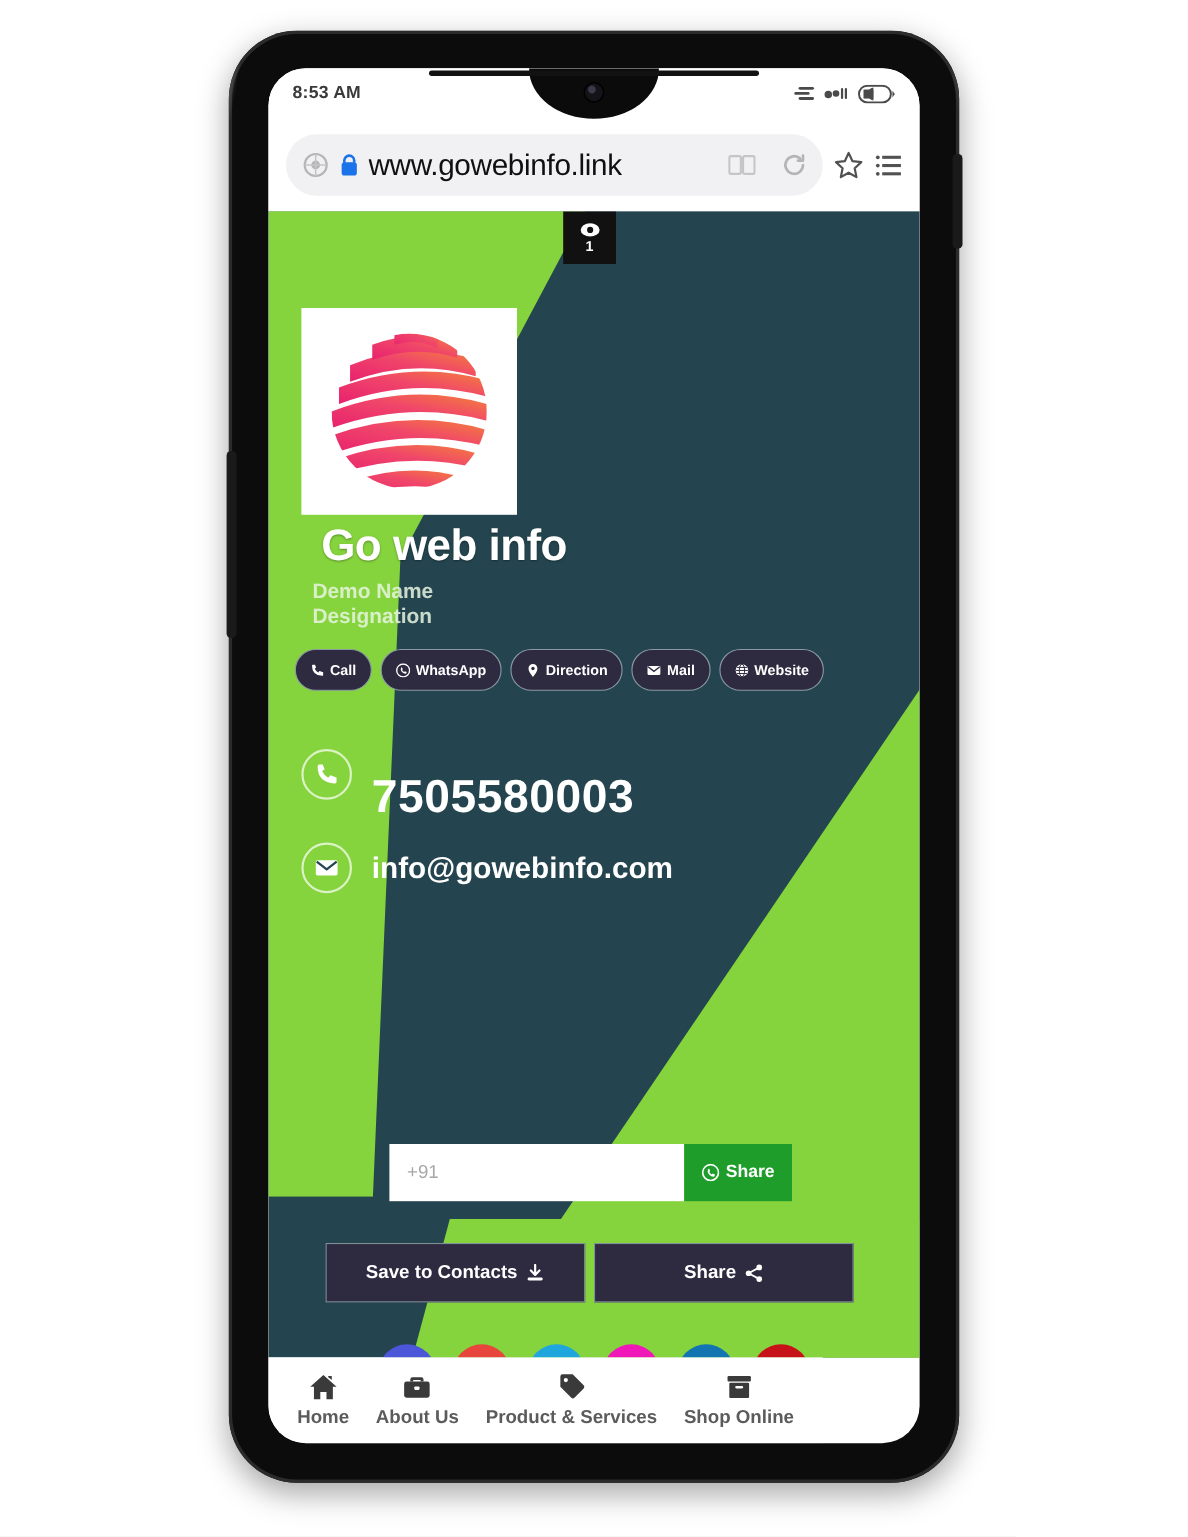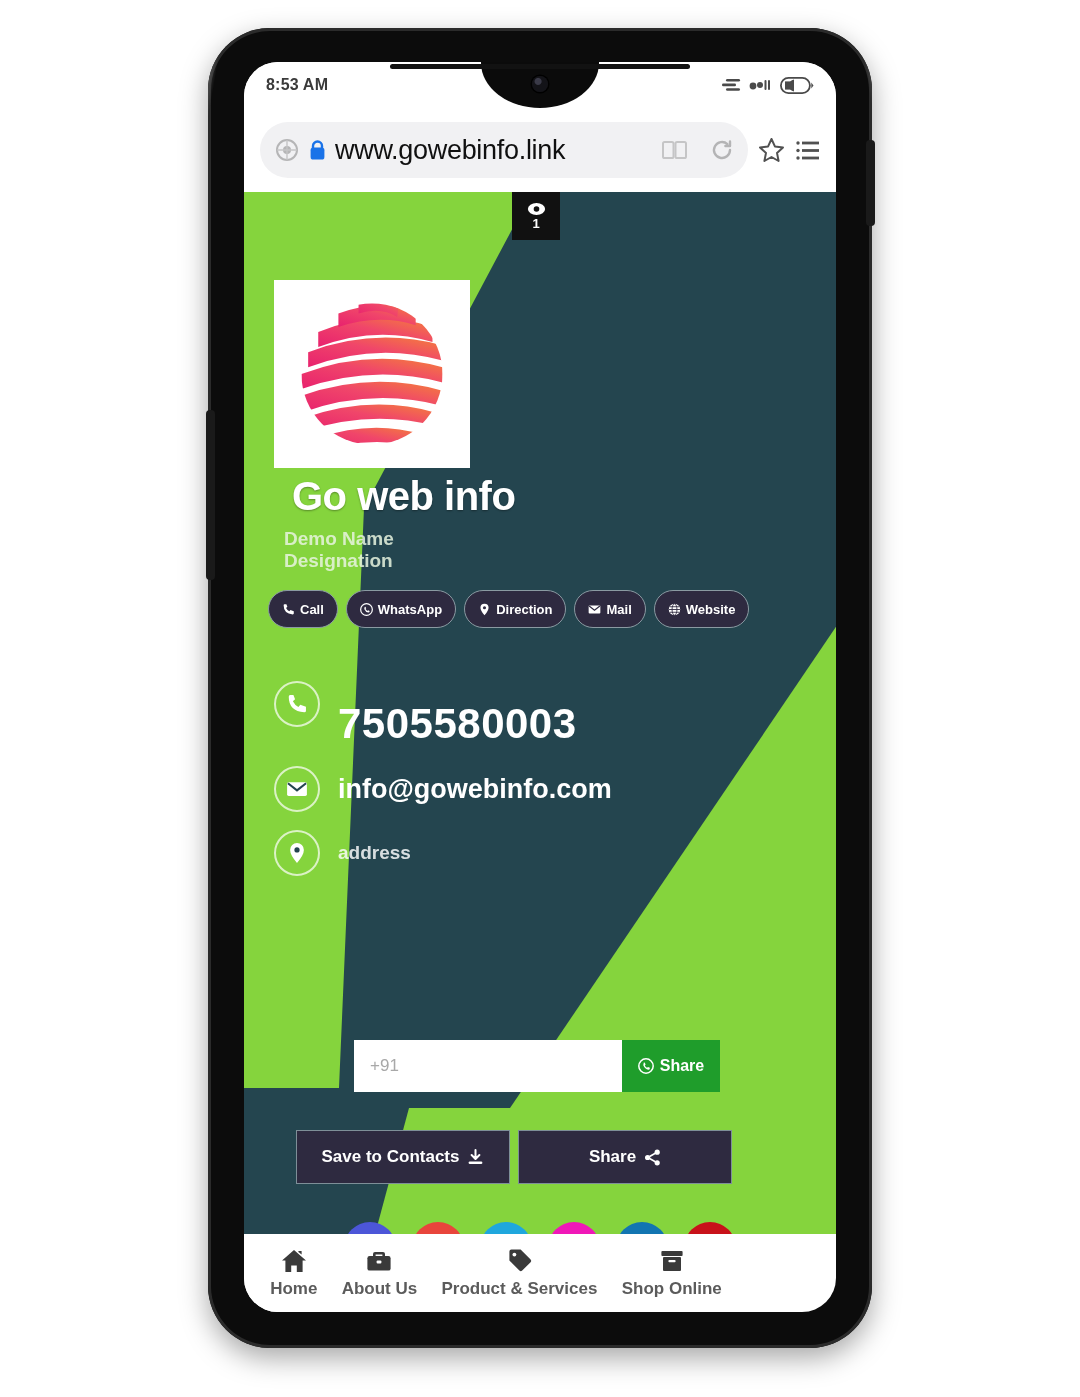--- a/index.html
+++ b/index.html
@@ -179,21 +179,21 @@
   .share-input::placeholder { color: #a8a8a8; }
   .wa-share-btn {
     width: 98px; background: #1f9d2b; color: #fff;
     display: flex; align-items: center; justify-content: center; gap: 6px;
     font-size: 16px; font-weight: 700; border: 0; cursor: pointer;
     font-family: "Liberation Sans", sans-serif;
   }
   .wa-share-btn svg { width: 16px; height: 16px; }
 
   .cta-row {
-    position: absolute; left: 52px; top: 938px; width: 436px;
+    position: absolute; left: 52px; top: 938px; width: 480px;
     display: flex; gap: 8px;
   }
   .cta-btn {
     flex: 1; height: 54px; background: #2e2a40;
     border: 1px solid #7e8f98; color: #fff;
     font-size: 17px; font-weight: 700; cursor: pointer;
     display: flex; align-items: center; justify-content: center; gap: 8px;
     font-family: "Liberation Sans", sans-serif;
   }
   .cta-btn svg { width: 17px; height: 17px; }
@@ -388,29 +388,20 @@
           </div>
           <div class="crow">
             <span class="cicon">
               <svg viewBox="0 0 16 16">
                 <rect x="0.8" y="3" width="14.4" height="10" rx="1.2" fill="#fff"></rect>
                 <path d="M1.4 3.8 L8 9 L14.6 3.8" fill="none" stroke="#24454f" stroke-width="1.5"></path>
               </svg>
             </span>
             <span class="ctext-mail">info@gowebinfo.com</span>
           </div>
-          <div class="crow">
-            <span class="cicon">
-              <svg viewBox="0 0 16 16">
-                <path d="M8 .8 a5 5 0 0 1 5 5 q0 3.6 -5 9.4 q-5 -5.8 -5 -9.4 a5 5 0 0 1 5 -5 Z" fill="#fff"></path>
-                <circle cx="8" cy="5.8" r="1.9" fill="#24454f"></circle>
-              </svg>
-            </span>
-            <span class="ctext-addr">address</span>
-          </div>
         </div>
 
         <div class="share-row">
           <input class="share-input" type="text" placeholder="+91" style="">
           <button class="wa-share-btn">
             <svg viewBox="0 0 16 16">
               <circle cx="8" cy="8" r="7.2" fill="none" stroke="#fff" stroke-width="1.5"></circle>
               <path d="M5.6 4.8 l1.1 -.2 l.9 2 l-.8 .8 q.9 1.6 2.3 2.3 l.8 -.8 l2 .9 l-.2 1.1 q-.2 .9 -1.3 .8 q-3.6 -.5 -5 -4.1 q-.4 -1 .2 -1.6 Z" fill="#fff"></path>
             </svg>
             <span>Share</span>

